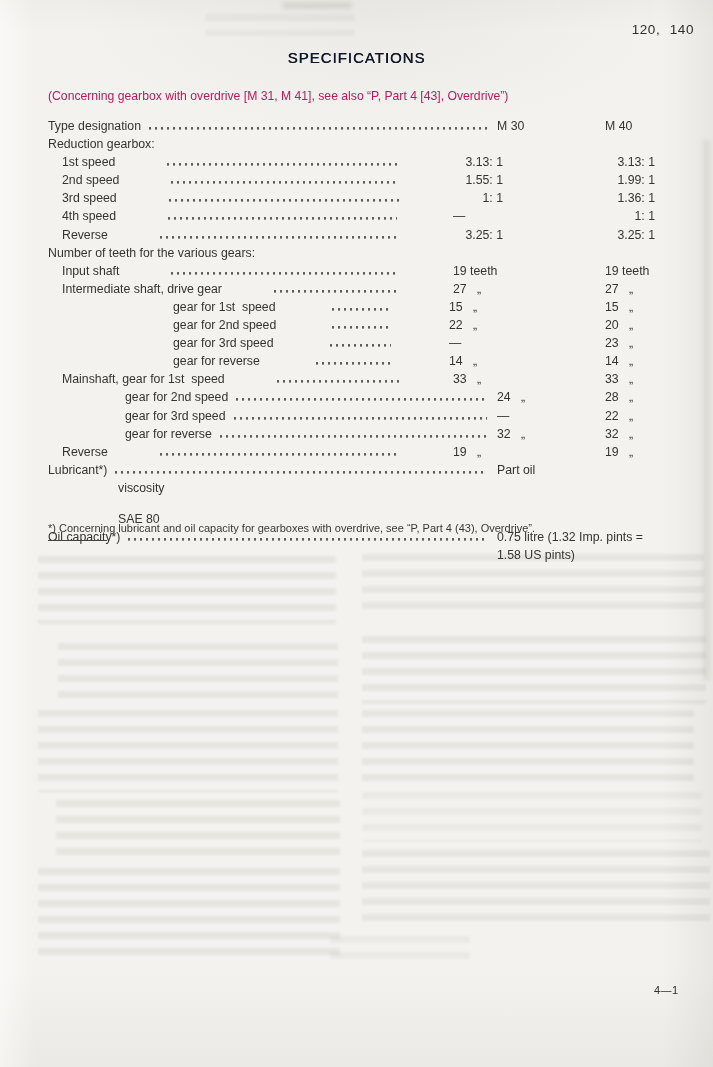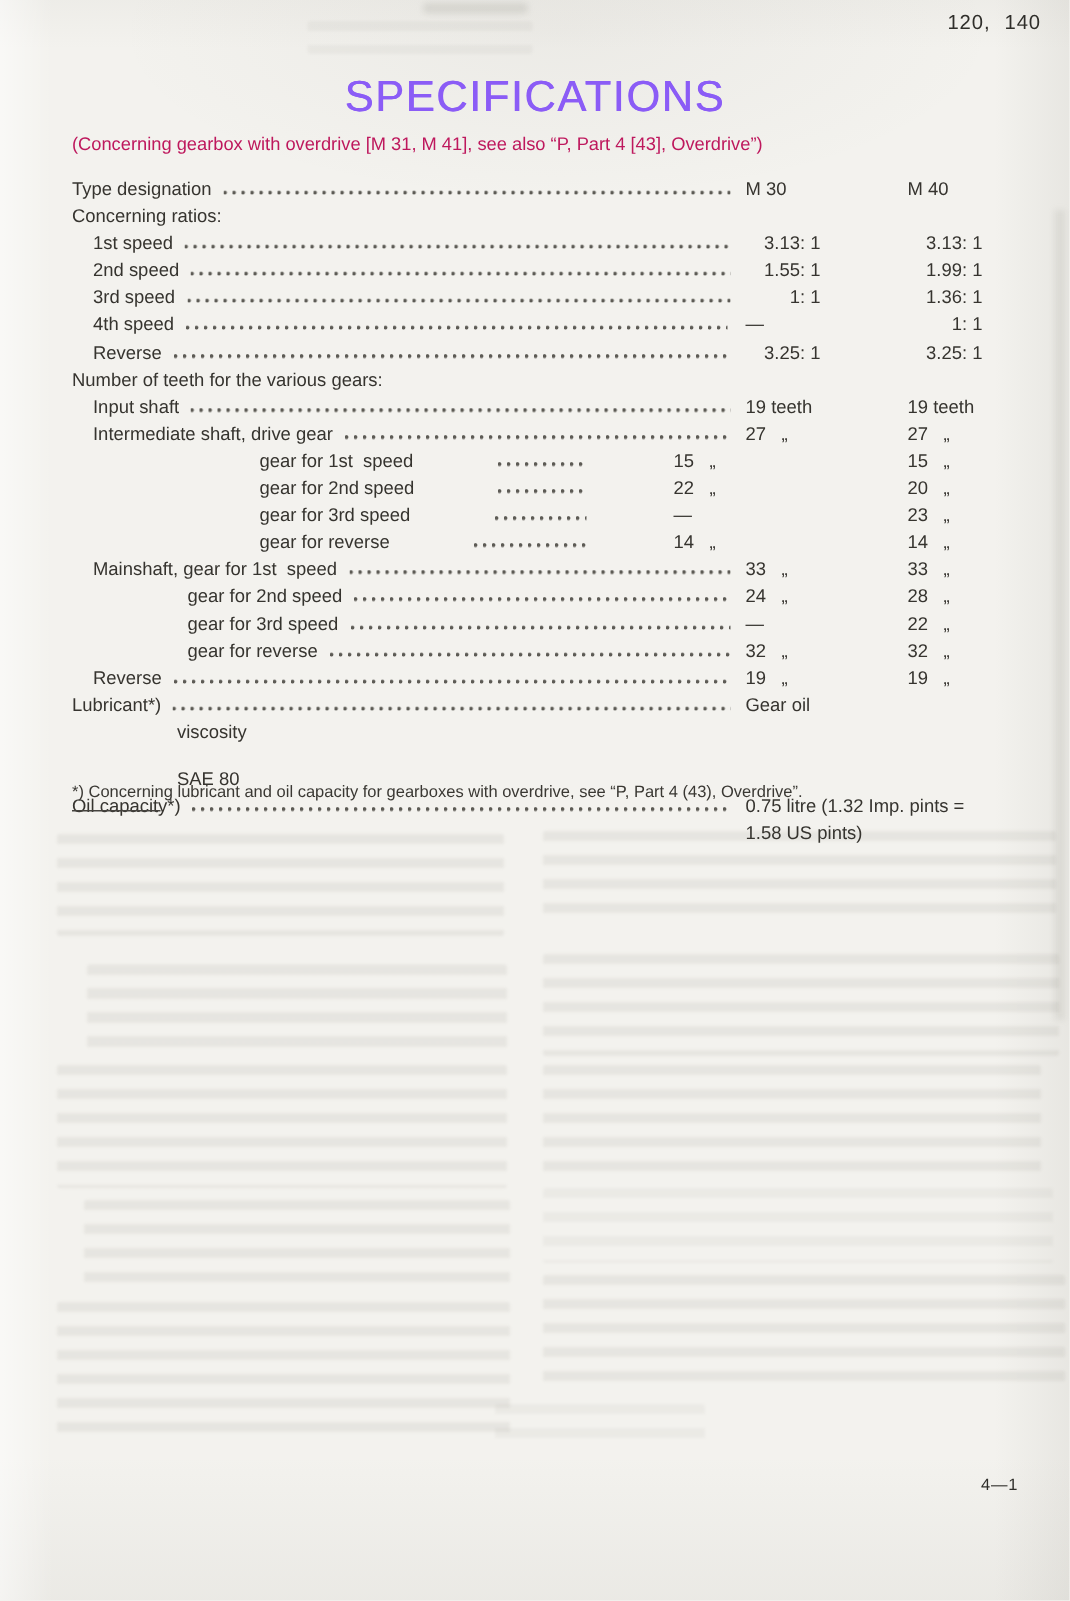--- a/index.html
+++ b/index.html
@@ -24,47 +24,47 @@
   .edge-streak {
     position: absolute; top: 140px; right: 3px; width: 7px; height: 540px;
     background: rgba(150,147,138,0.16); filter: blur(2px);
   }
   .top-smudge {
     position: absolute; top: 2px; left: 282px; width: 70px; height: 7px;
     background: rgba(130,126,116,0.18); filter: blur(2px); border-radius: 3px;
   }
 
   .doc-ref {
-    position: absolute; top: 7px; right: 19px;
+    position: absolute; top: 22px; right: 19px;
     font-size: 13.5px; letter-spacing: 0.6px; word-spacing: 5px; color: #2f2e2a;
   }
   .title {
     position: absolute; top: 49px; left: 0; width: 713px;
-    text-align: center; font-size: 29px; letter-spacing: 1px;
-    color: #8b5cf6; text-shadow: 0.35px 0 0 currentColor;
+    text-align: center; font-size: 15px; letter-spacing: 1px;
+    color: #0f172a; text-shadow: 0.35px 0 0 currentColor;
   }
   .subtitle {
     position: absolute; top: 89px; left: 48px;
     font-size: 12.2px; color: #be185d;
   }
 
   .spec-table { position: absolute; top: 117px; left: 48px; width: 665px; }
   .row { display: flex; align-items: flex-start; line-height: 18.1px; font-size: 12.3px; }
   .row .label { white-space: pre; flex: none; }
   .leader {
     flex: 1 1 auto; height: 3px; margin: 10px 10px 0 8px;
     background-image: radial-gradient(circle at 1px 1.4px, #5d5b55 1px, rgba(0,0,0,0) 1.55px);
     background-size: 6px 3px; background-repeat: repeat-x;
   }
   .val { flex: none; width: 108px; white-space: pre; }
   .val.num { width: 50px; margin-right: 58px; text-align: right; }
   .val.num.dash { text-align: left; padding-left: 2px; }
   .val.wide { width: 216px; white-space: pre-wrap; }
   .ind0 { padding-left: 0; }
-  .ind1 { padding-left: 14px; }
+  .ind1 { padding-left: 14px; gap: 44px; }
   .ind2 { padding-left: 70px; flex-direction: column; }
   .ind3 { padding-left: 77px; }
   .ind4 { padding-left: 125px; gap: 48px; }
 
   .footnote-rule {
     position: absolute; top: 540px; left: 48px; width: 59px;
     border-top: 1.7px solid #45433e;
   }
   .footnote {
     position: absolute; top: 522px; left: 48px; width: 610px;
@@ -116,21 +116,21 @@
   <div class="subtitle">(Concerning gearbox with overdrive [M 31, M 41], see also “P, Part 4 [43], Overdrive”)</div>
 
   <div class="spec-table">
       <div class="row ind0">
         <span class="label">Type designation</span>
         <span class="leader"></span>
         <span class="val">M 30</span>
         <span class="val">M 40</span>
       </div>
       <div class="row ind0">
-        <span class="label">Concerning ratios:</span>
+        <span class="label">Reduction gearbox:</span>
       </div>
       <div class="row ind1">
         <span class="label">1st speed</span>
         <span class="leader"></span>
         <span class="val num">3.13: 1</span>
         <span class="val num">3.13: 1</span>
       </div>
       <div class="row ind1">
         <span class="label">2nd speed</span>
         <span class="leader"></span>
@@ -220,21 +220,21 @@
       </div>
       <div class="row ind1">
         <span class="label">Reverse</span>
         <span class="leader"></span>
         <span class="val">19   „</span>
         <span class="val">19   „</span>
       </div>
       <div class="row ind0">
         <span class="label">Lubricant*)</span>
         <span class="leader"></span>
-        <span class="val wide">Gear oil</span>
+        <span class="val wide">Part oil</span>
       </div>
       <div class="row ind2">
         <span class="label">viscosity</span>
         <span class="leader"></span>
         <span class="val wide">SAE 80</span>
       </div>
       <div class="row ind0">
         <span class="label">Oil capacity*)</span>
         <span class="leader"></span>
         <span class="val wide">0.75 litre (1.32 Imp. pints =

